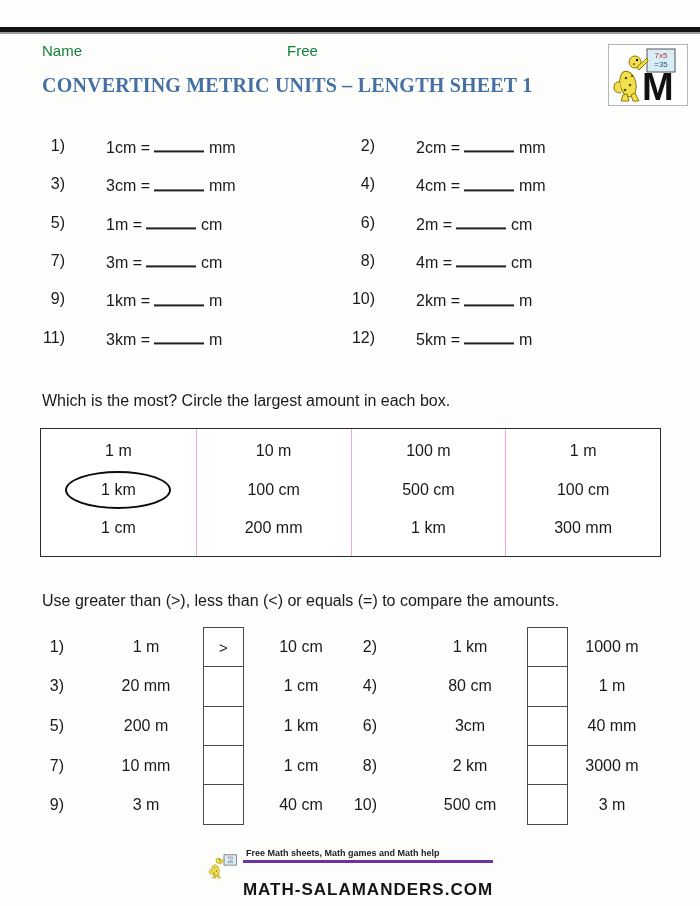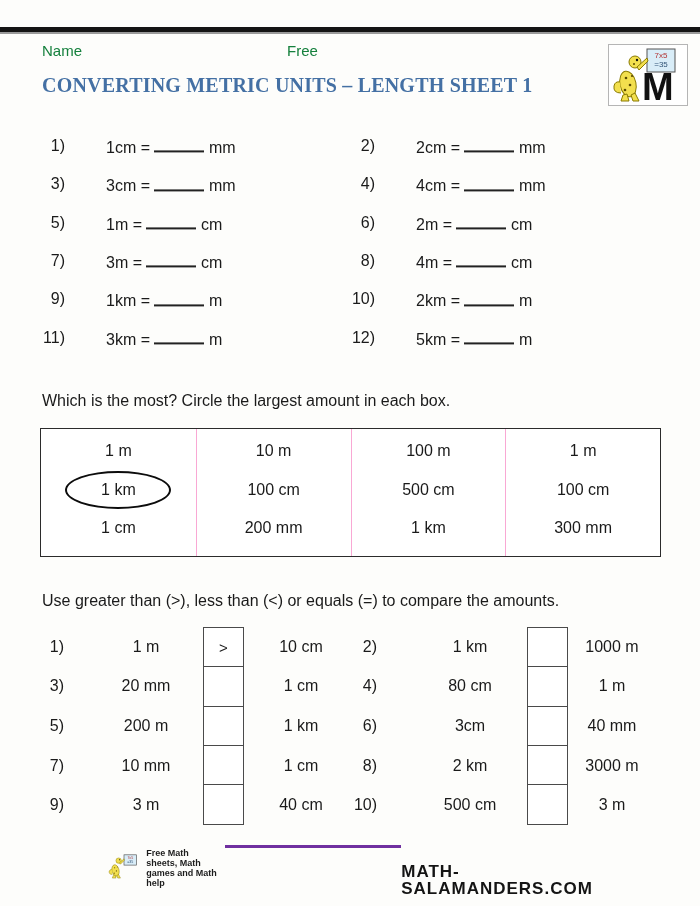--- a/index.html
+++ b/index.html
@@ -53,21 +53,21 @@
   .strip{position:absolute;top:627px;width:41px;box-sizing:border-box;
     border:1px solid #4a4a4a;background:#fff;}
   #strip-left{left:203px;} #strip-right{left:527px;}
   .strip-cell{height:39.3px;border-bottom:1px solid #4a4a4a;box-sizing:border-box;
     display:flex;align-items:center;justify-content:center;font-size:15px;}
   .strip-cell:last-child{border-bottom:none;}
   
   .footer{position:absolute;top:845px;left:0;width:700px;
     display:flex;justify-content:center;align-items:flex-start;}
   .footer-icon{margin-right:2px;}
-  .footer-text{display:flex;flex-direction:row;align-items:flex-start;}
+  .footer-text{display:flex;flex-direction:column;align-items:flex-start;}
   .tagline{font-size:9px;font-weight:bold;color:#1c1c1c;padding:3px 3px 2px;}
   .tag-rule{height:3px;width:100%;}
   .site{font-size:17px;font-weight:bold;letter-spacing:1px;color:#141414;
     padding-top:18px;line-height:1;}
 </style>
 </head>
 <body>
 
 <div class="top-rule"></div>
 

